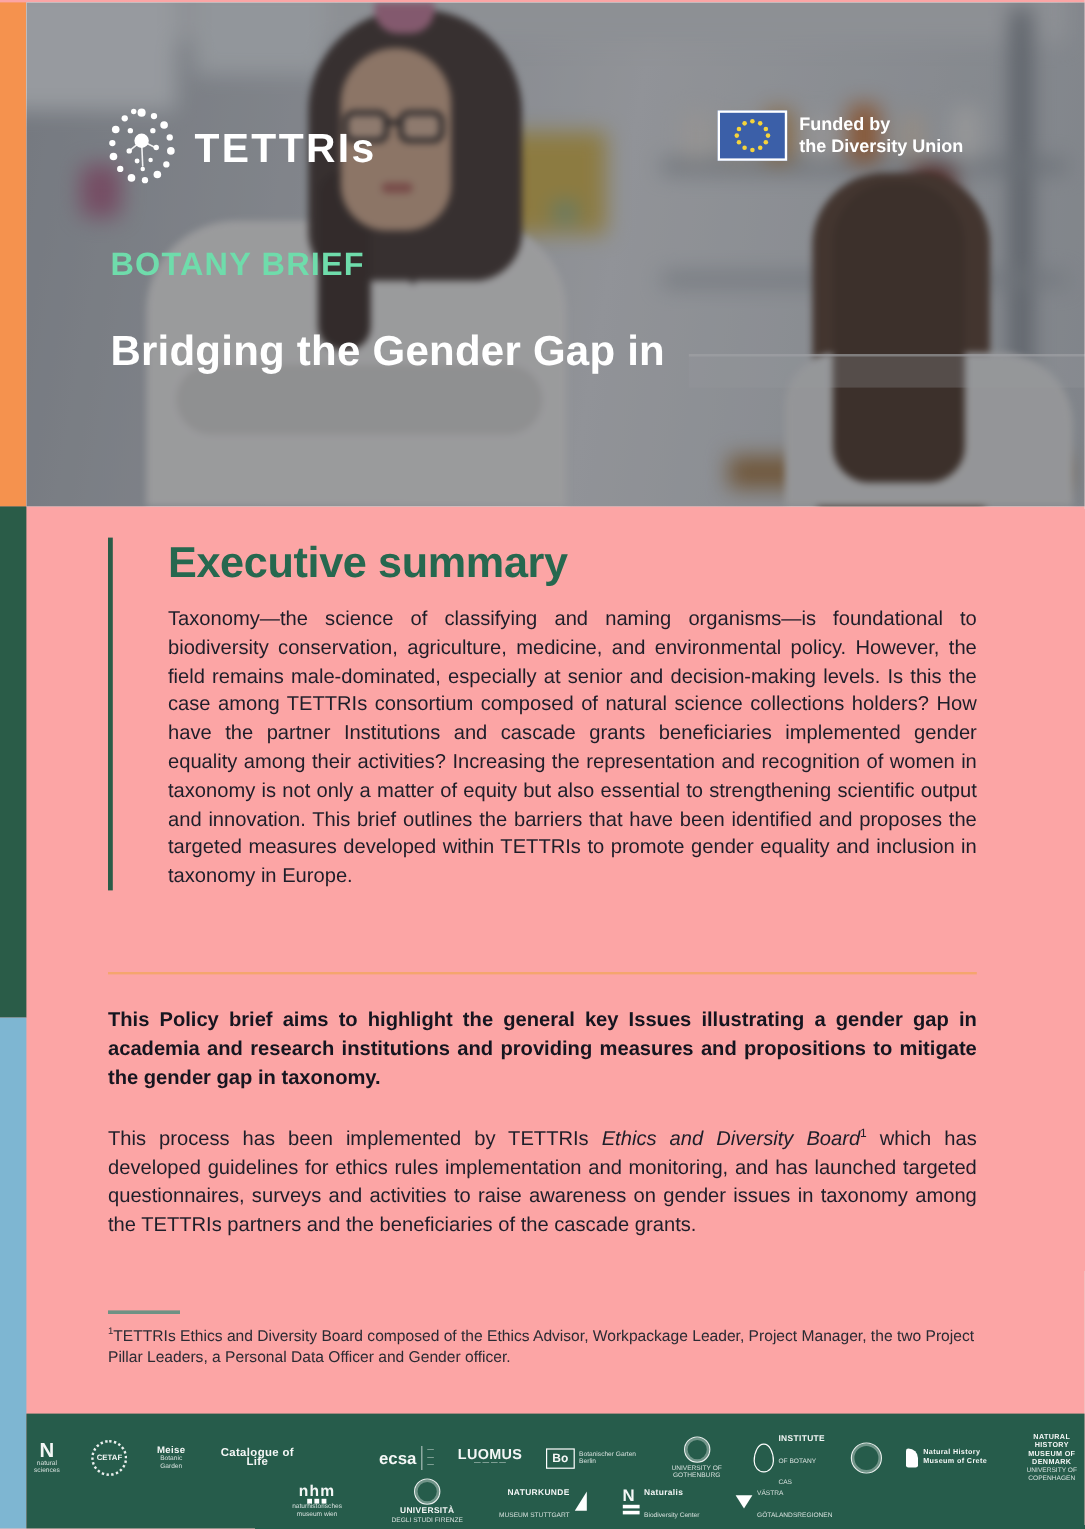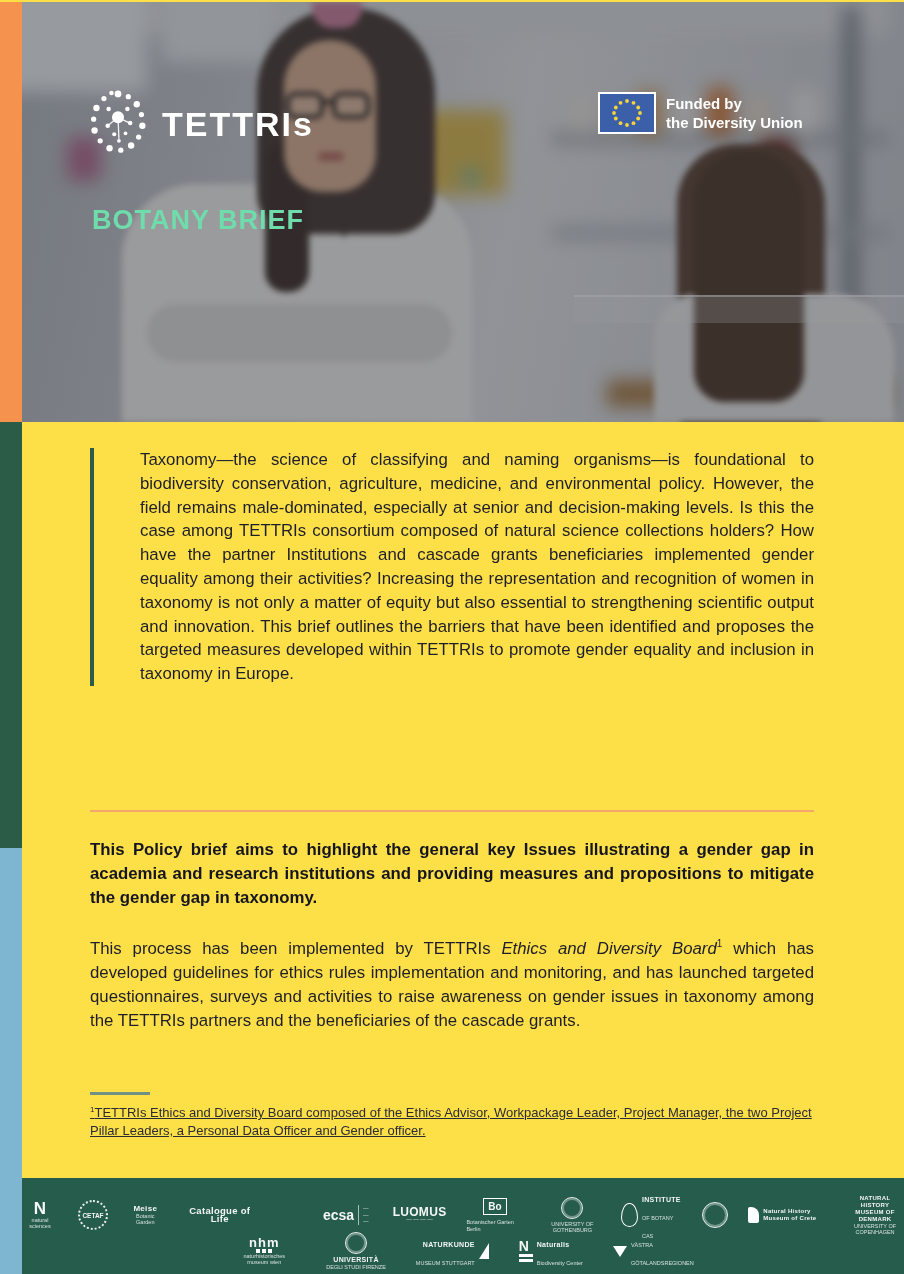--- a/index.html
+++ b/index.html
@@ -1,16 +1,16 @@
 <!DOCTYPE html>
 <html><head>
 <meta charset="utf-8">
 <style>
   html,body{margin:0;padding:0;background:#e8e8e8;}
-  .page{position:relative;width:904px;height:1274px;margin:0 auto;background:#fde047;
+  .page{position:relative;width:904px;height:1274px;margin:0 auto;background:#fca5a5;
         font-family:"Liberation Sans",sans-serif;overflow:hidden;}
 
   
   .bar{position:absolute;left:0;width:22px;}
   .bar-orange{top:2px;height:420px;background:#F5924E;}
   .bar-green{top:422px;height:426px;background:#2A5C48;}
   .bar-blue{top:848px;height:426px;background:#7EB6D2;}
 
   
   .hero{position:absolute;left:22px;top:2px;width:882px;height:420px;overflow:hidden;background:#c4c8cb;}
@@ -46,21 +46,21 @@
   .intro{position:absolute;left:90px;top:798px;width:724px;}
   .intro h2{margin:0;color:#26684F;font-size:32px;font-weight:bold;}
   .orange-rule{height:0;border:none;border-top:2px solid #F5A56E;margin:12px 0 0 0;}
   .lead{margin:26px 0 0 0;font-weight:bold;color:#15151f;}
   .intro .body-p.second{margin-top:28px;}
   .body-p em{font-style:italic;}
   .body-p sup{font-size:10px;vertical-align:super;line-height:0;}
 
   .footnote{position:absolute;left:90px;top:1092px;width:724px;}
   .fn-rule{width:60px;border-top:3px solid #6F9184;margin-bottom:6px;}
-  .footnote p{margin:0;color:#2b2b33;font-size:13px;line-height:17.5px;text-decoration:underline;}
+  .footnote p{margin:0;color:#2b2b33;font-size:13px;line-height:17.5px;}
   .footnote sup{font-size:8px;vertical-align:super;}
 
   
   .footer{position:absolute;left:22px;top:1178px;width:882px;height:96px;background:#265C4B;color:#fff;}
   .logo-row{position:absolute;left:0;right:0;display:flex;justify-content:center;align-items:center;}
   .row1{top:10px;gap:20px;}
   .row2{top:54px;gap:30px;}
   .plogo{display:flex;flex-direction:column;align-items:center;justify-content:center;text-align:center;
          color:rgba(255,255,255,0.95);}
   .plogo .lab{font-size:7px;font-weight:bold;letter-spacing:0.3px;line-height:8px;max-width:64px;}
@@ -68,21 +68,21 @@
   .lg-n .lab{font-size:17px;line-height:16px;}
   .lg-cetaf .circ{width:26px;height:26px;border:2px dotted rgba(255,255,255,0.9);border-radius:50%;
       display:flex;align-items:center;justify-content:center;font-size:6.5px;font-weight:bold;}
   .lg-meise .lab{font-size:8px;}
   .lg-col .lab{font-size:9.5px;max-width:110px;}
   .lg-ecsa .lab{font-size:14px;letter-spacing:0;margin-left:46px;}
   .lg-ecsa{flex-direction:row;gap:4px;}
   .lg-ecsa .sub{border-left:1px solid rgba(255,255,255,0.7);padding-left:4px;text-align:left;max-width:40px;}
   .lg-luomus .lab{font-size:12px;max-width:90px;}
   .lg-luomus .sub{max-width:80px;}
-  .lg-bo{flex-direction:column;gap:4px;}
+  .lg-bo{flex-direction:row;gap:4px;}
   .lg-bo .boxed{border:1.5px solid #fff;padding:2px 4px;font-size:10px;font-weight:bold;}
   .lg-bo .sub{text-align:left;}
   .seal{width:20px;height:20px;border:1.5px solid rgba(255,255,255,0.9);border-radius:50%;
         box-shadow:inset 0 0 0 2px rgba(255,255,255,0.35);margin-bottom:2px;}
   .lg-seal-only .seal{width:24px;height:24px;margin:0;}
   .lg-iob{flex-direction:row;gap:4px;}
   .lg-iob .leaf{width:16px;height:22px;border:1.5px solid #fff;border-radius:50% 50% 50% 50%/60% 60% 40% 40%;}
   .lg-iob .txt{text-align:left;}
   .lg-crete{flex-direction:row;gap:4px;}
   .lg-crete .mark{width:18px;height:16px;background:#fff;border-radius:2px 8px 2px 2px;}
@@ -217,24 +217,26 @@
       </span>
       <span class="eu-text">
         <span>Funded by</span><br>
         <span>the Diversity Union</span>
       </span>
     </div>
 
     <div class="kicker">BOTANY BRIEF</div>
 
     <h1 class="hero-title">
+      <span>Bridging the Gender Gap in</span>
     </h1>
   </header>
 
   <section class="exec">
+    <h2>Executive summary</h2>
     <p class="body-p">Taxonomy—the science of classifying and naming organisms—is foundational to biodiversity conservation, agriculture, medicine, and environmental policy. However, the field remains male-dominated, especially at senior and decision-making levels. Is this the case among TETTRIs consortium composed of natural science collections holders? How have the partner Institutions and cascade grants beneficiaries implemented gender equality among their activities? Increasing the representation and recognition of women in taxonomy is not only a matter of equity but also essential to strengthening scientific output and innovation. This brief outlines the barriers that have been identified and proposes the targeted measures developed within TETTRIs to promote gender equality and inclusion in taxonomy in Europe.</p>
   </section>
 
   <section class="intro">
     <hr class="orange-rule">
     <p class="body-p lead">This Policy brief aims to highlight the general key Issues illustrating a gender gap in academia and research institutions and providing measures and propositions to mitigate the gender gap in taxonomy.</p>
     <p class="body-p second">
       <span>This process has been implemented by TETTRIs </span><em>Ethics and Diversity Board</em><sup>1</sup><span> which has developed guidelines for ethics rules implementation and monitoring, and has launched targeted questionnaires, surveys and activities to raise awareness on gender issues in taxonomy among the TETTRIs partners and the beneficiaries of the cascade grants.</span>
     </p>
   </section>

